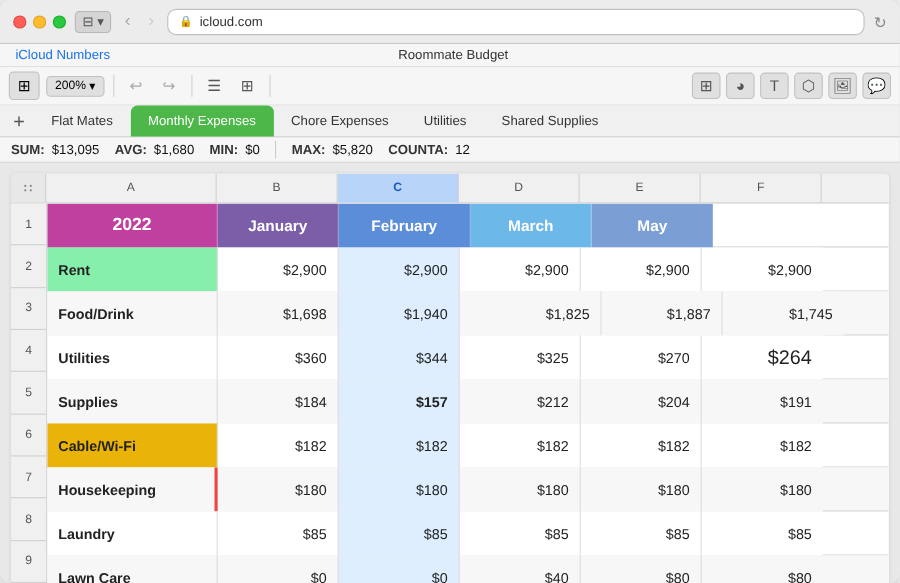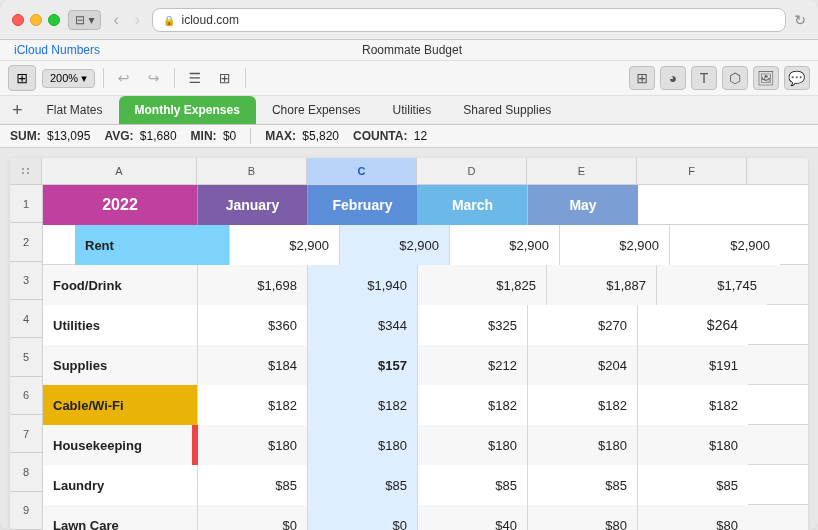--- a/index.html
+++ b/index.html
@@ -73,21 +73,21 @@
       <div style="width:26px;height:24px;display:flex;align-items:center;justify-content:center;font-size:14px;color:#555;cursor:pointer;background:#e0e0e0;border:1px solid #c0c0c0;border-radius:4px;">T</div>
       <div style="width:26px;height:24px;display:flex;align-items:center;justify-content:center;font-size:14px;color:#555;cursor:pointer;background:#e0e0e0;border:1px solid #c0c0c0;border-radius:4px;">⬡</div>
       <div style="width:26px;height:24px;display:flex;align-items:center;justify-content:center;font-size:14px;color:#555;cursor:pointer;background:#e0e0e0;border:1px solid #c0c0c0;border-radius:4px;">🖼</div>
       <div style="width:26px;height:24px;display:flex;align-items:center;justify-content:center;font-size:14px;color:#555;cursor:pointer;background:#e0e0e0;border:1px solid #c0c0c0;border-radius:4px;">💬</div>
     </div>
   </div>
 
   <div style="display:flex;align-items:center;background:#f0f0f0;border-bottom:1px solid #c8c8c8;padding:0 4px;">
     <div style="font-size:18px;color:#555;cursor:pointer;padding:4px 8px;line-height:1;">+</div>
     <div style="padding:7px 16px;font-size:12px;cursor:pointer;color:#333;">Flat Mates</div>
-    <div style="padding:7px 16px;font-size:12px;cursor:pointer;color:white;background:#4db849;border-radius:6px 6px 0 0;font-weight:700;">Monthly Expenses</div>
+    <div style="padding:7px 16px;font-size:12px;cursor:pointer;color:white;background:#4db849;border-radius:6px 6px 0 0;font-weight:400;">Monthly Expenses</div>
     <div style="padding:7px 16px;font-size:12px;cursor:pointer;color:#333;">Chore Expenses</div>
     <div style="padding:7px 16px;font-size:12px;cursor:pointer;color:#333;">Utilities</div>
     <div style="padding:7px 16px;font-size:12px;cursor:pointer;color:#333;">Shared Supplies</div>
   </div>
 
   <div style="display:flex;align-items:center;background:#f6f6f6;border-bottom:1px solid #d0d0d0;padding:3px 10px;gap:14px;font-size:12px;">
     <span>
       <span style="font-weight:600;color:#333;">SUM:</span>
       <span style="color:#111;margin-left:3px;">$13,095</span>
     </span>
@@ -143,27 +143,27 @@
           <div style="width:32px;height:40px;display:flex;align-items:center;justify-content:center;font-size:11px;color:#555;border-bottom:1px solid #d0d0d0;">7</div>
           <div style="width:32px;height:40px;display:flex;align-items:center;justify-content:center;font-size:11px;color:#555;border-bottom:1px solid #d0d0d0;">8</div>
           <div style="width:32px;height:40px;display:flex;align-items:center;justify-content:center;font-size:11px;color:#555;border-bottom:1px solid #d0d0d0;">9</div>
         </div>
 
         <div style="display:flex;flex-direction:column;flex:1;overflow:hidden;">
 
           <div style="display:flex;height:40px;border-bottom:1px solid #d0d0d0;">
             <div style="width:155px;height:40px;background:#c040a0;display:flex;align-items:center;justify-content:center;border-right:1px solid rgba(255,255,255,0.3);font-weight:700;color:white;font-size:16px;">2022</div>
             <div style="width:110px;height:40px;background:#7b5ea7;display:flex;align-items:center;justify-content:center;border-right:1px solid rgba(255,255,255,0.3);font-weight:700;color:white;font-size:14px;">January</div>
-            <div style="width:110px;height:40px;background:#5b8dd9;display:flex;align-items:center;justify-content:center;border-right:1px solid rgba(255,255,255,0.3);font-weight:600;color:white;font-size:14px;">February</div>
+            <div style="width:120px;height:40px;background:#5b8dd9;display:flex;align-items:center;justify-content:center;border-right:1px solid rgba(255,255,255,0.3);font-weight:600;color:white;font-size:14px;">February</div>
             <div style="width:110px;height:40px;background:#6cb8e8;display:flex;align-items:center;justify-content:center;border-right:1px solid rgba(255,255,255,0.3);font-weight:600;color:white;font-size:14px;">March</div>
             <div style="width:110px;height:40px;background:#7b9fd4;display:flex;align-items:center;justify-content:center;font-weight:600;color:white;font-size:14px;">May</div>
           </div>
 
           <div style="display:flex;height:40px;border-bottom:1px solid #d8d8d8;">
-            <div style="width:155px;height:40px;background:#7dd3fc;display:flex;align-items:center;padding:0 10px;border-right:1px solid #d8d8d8;font-weight:600;color:#222;font-size:13px;margin-left:32px;">Rent</div>
+            <div style="width:155px;height:40px;background:#86efac;display:flex;align-items:center;padding:0 10px;border-right:1px solid #d8d8d8;font-weight:600;color:#222;font-size:13px;">Rent</div>
             <div style="width:110px;height:40px;background:white;display:flex;align-items:center;justify-content:flex-end;padding:0 10px;border-right:1px solid #d8d8d8;color:#222;font-size:13px;">$2,900</div>
             <div style="width:110px;height:40px;background:#deeeff;display:flex;align-items:center;justify-content:flex-end;padding:0 10px;border-right:1px solid #d8d8d8;color:#222;font-size:13px;">$2,900</div>
             <div style="width:110px;height:40px;background:white;display:flex;align-items:center;justify-content:flex-end;padding:0 10px;border-right:1px solid #d8d8d8;color:#222;font-size:13px;">$2,900</div>
             <div style="width:110px;height:40px;background:white;display:flex;align-items:center;justify-content:flex-end;padding:0 10px;border-right:1px solid #d8d8d8;color:#222;font-size:13px;">$2,900</div>
             <div style="width:110px;height:40px;background:white;display:flex;align-items:center;justify-content:flex-end;padding:0 10px;color:#222;font-size:13px;">$2,900</div>
           </div>
 
           <div style="display:flex;height:40px;border-bottom:1px solid #d8d8d8;background:#f7f7f7;">
             <div style="width:155px;height:40px;background:#f7f7f7;display:flex;align-items:center;padding:0 10px;border-right:1px solid #d8d8d8;font-weight:600;color:#222;font-size:13px;">Food/Drink</div>
             <div style="width:110px;height:40px;background:#f7f7f7;display:flex;align-items:center;justify-content:flex-end;padding:0 10px;border-right:1px solid #d8d8d8;color:#222;font-size:13px;">$1,698</div>
@@ -172,21 +172,21 @@
             <div style="width:110px;height:40px;background:#f7f7f7;display:flex;align-items:center;justify-content:flex-end;padding:0 10px;border-right:1px solid #d8d8d8;color:#222;font-size:13px;">$1,887</div>
             <div style="width:110px;height:40px;background:#f7f7f7;display:flex;align-items:center;justify-content:flex-end;padding:0 10px;color:#222;font-size:13px;">$1,745</div>
           </div>
 
           <div style="display:flex;height:40px;border-bottom:1px solid #d8d8d8;">
             <div style="width:155px;height:40px;background:white;display:flex;align-items:center;padding:0 10px;border-right:1px solid #d8d8d8;font-weight:600;color:#222;font-size:13px;">Utilities</div>
             <div style="width:110px;height:40px;background:white;display:flex;align-items:center;justify-content:flex-end;padding:0 10px;border-right:1px solid #d8d8d8;color:#222;font-size:13px;">$360</div>
             <div style="width:110px;height:40px;background:#deeeff;display:flex;align-items:center;justify-content:flex-end;padding:0 10px;border-right:1px solid #d8d8d8;color:#222;font-size:13px;">$344</div>
             <div style="width:110px;height:40px;background:white;display:flex;align-items:center;justify-content:flex-end;padding:0 10px;border-right:1px solid #d8d8d8;color:#222;font-size:13px;">$325</div>
             <div style="width:110px;height:40px;background:white;display:flex;align-items:center;justify-content:flex-end;padding:0 10px;border-right:1px solid #d8d8d8;color:#222;font-size:13px;">$270</div>
-            <div style="width:110px;height:40px;background:white;display:flex;align-items:center;justify-content:flex-end;padding:0 10px;color:#222;font-size:14px;">$264</div>
+            <div style="width:110px;height:40px;background:white;display:flex;align-items:center;justify-content:flex-end;padding:0 10px;color:#222;font-size:18px;">$264</div>
           </div>
 
           <div style="display:flex;height:40px;border-bottom:1px solid #d8d8d8;background:#f7f7f7;">
             <div style="width:155px;height:40px;background:#f7f7f7;display:flex;align-items:center;padding:0 10px;border-right:1px solid #d8d8d8;font-weight:600;color:#222;font-size:13px;">Supplies</div>
             <div style="width:110px;height:40px;background:#f7f7f7;display:flex;align-items:center;justify-content:flex-end;padding:0 10px;border-right:1px solid #d8d8d8;color:#222;font-size:13px;">$184</div>
             <div style="width:110px;height:40px;background:#deeeff;display:flex;align-items:center;justify-content:flex-end;padding:0 10px;border-right:1px solid #d8d8d8;color:#222;font-size:13px;font-weight:bold;">$157</div>
             <div style="width:110px;height:40px;background:#f7f7f7;display:flex;align-items:center;justify-content:flex-end;padding:0 10px;border-right:1px solid #d8d8d8;color:#222;font-size:13px;">$212</div>
             <div style="width:110px;height:40px;background:#f7f7f7;display:flex;align-items:center;justify-content:flex-end;padding:0 10px;border-right:1px solid #d8d8d8;color:#222;font-size:13px;">$204</div>
             <div style="width:110px;height:40px;background:#f7f7f7;display:flex;align-items:center;justify-content:flex-end;padding:0 10px;color:#222;font-size:13px;">$191</div>
           </div>
@@ -194,21 +194,21 @@
           <div style="display:flex;height:40px;border-bottom:1px solid #d8d8d8;">
             <div style="width:155px;height:40px;background:#eab308;display:flex;align-items:center;padding:0 10px;border-right:1px solid #d8d8d8;font-weight:600;color:#222;font-size:13px;">Cable/Wi-Fi</div>
             <div style="width:110px;height:40px;background:white;display:flex;align-items:center;justify-content:flex-end;padding:0 10px;border-right:1px solid #d8d8d8;color:#222;font-size:13px;">$182</div>
             <div style="width:110px;height:40px;background:#deeeff;display:flex;align-items:center;justify-content:flex-end;padding:0 10px;border-right:1px solid #d8d8d8;color:#222;font-size:13px;">$182</div>
             <div style="width:110px;height:40px;background:white;display:flex;align-items:center;justify-content:flex-end;padding:0 10px;border-right:1px solid #d8d8d8;color:#222;font-size:13px;">$182</div>
             <div style="width:110px;height:40px;background:white;display:flex;align-items:center;justify-content:flex-end;padding:0 10px;border-right:1px solid #d8d8d8;color:#222;font-size:13px;">$182</div>
             <div style="width:110px;height:40px;background:white;display:flex;align-items:center;justify-content:flex-end;padding:0 10px;color:#222;font-size:13px;">$182</div>
           </div>
 
           <div style="display:flex;height:40px;border-bottom:1px solid #d8d8d8;background:#f7f7f7;">
-            <div style="width:155px;height:40px;background:#f7f7f7;display:flex;align-items:center;padding:0 10px;border-right:6px solid #ef4444;font-weight:600;color:#222;font-size:13px;">Housekeeping</div>
+            <div style="width:155px;height:40px;background:#f7f7f7;display:flex;align-items:center;padding:0 10px;border-right:3px solid #ef4444;font-weight:600;color:#222;font-size:13px;">Housekeeping</div>
             <div style="width:110px;height:40px;background:#f7f7f7;display:flex;align-items:center;justify-content:flex-end;padding:0 10px;border-right:1px solid #d8d8d8;color:#222;font-size:13px;">$180</div>
             <div style="width:110px;height:40px;background:#deeeff;display:flex;align-items:center;justify-content:flex-end;padding:0 10px;border-right:1px solid #d8d8d8;color:#222;font-size:13px;">$180</div>
             <div style="width:110px;height:40px;background:#f7f7f7;display:flex;align-items:center;justify-content:flex-end;padding:0 10px;border-right:1px solid #d8d8d8;color:#222;font-size:13px;">$180</div>
             <div style="width:110px;height:40px;background:#f7f7f7;display:flex;align-items:center;justify-content:flex-end;padding:0 10px;border-right:1px solid #d8d8d8;color:#222;font-size:13px;">$180</div>
             <div style="width:110px;height:40px;background:#f7f7f7;display:flex;align-items:center;justify-content:flex-end;padding:0 10px;color:#222;font-size:13px;">$180</div>
           </div>
 
           <div style="display:flex;height:40px;border-bottom:1px solid #d8d8d8;">
             <div style="width:155px;height:40px;background:white;display:flex;align-items:center;padding:0 10px;border-right:1px solid #d8d8d8;font-weight:600;color:#222;font-size:13px;">Laundry</div>
             <div style="width:110px;height:40px;background:white;display:flex;align-items:center;justify-content:flex-end;padding:0 10px;border-right:1px solid #d8d8d8;color:#222;font-size:13px;">$85</div>

